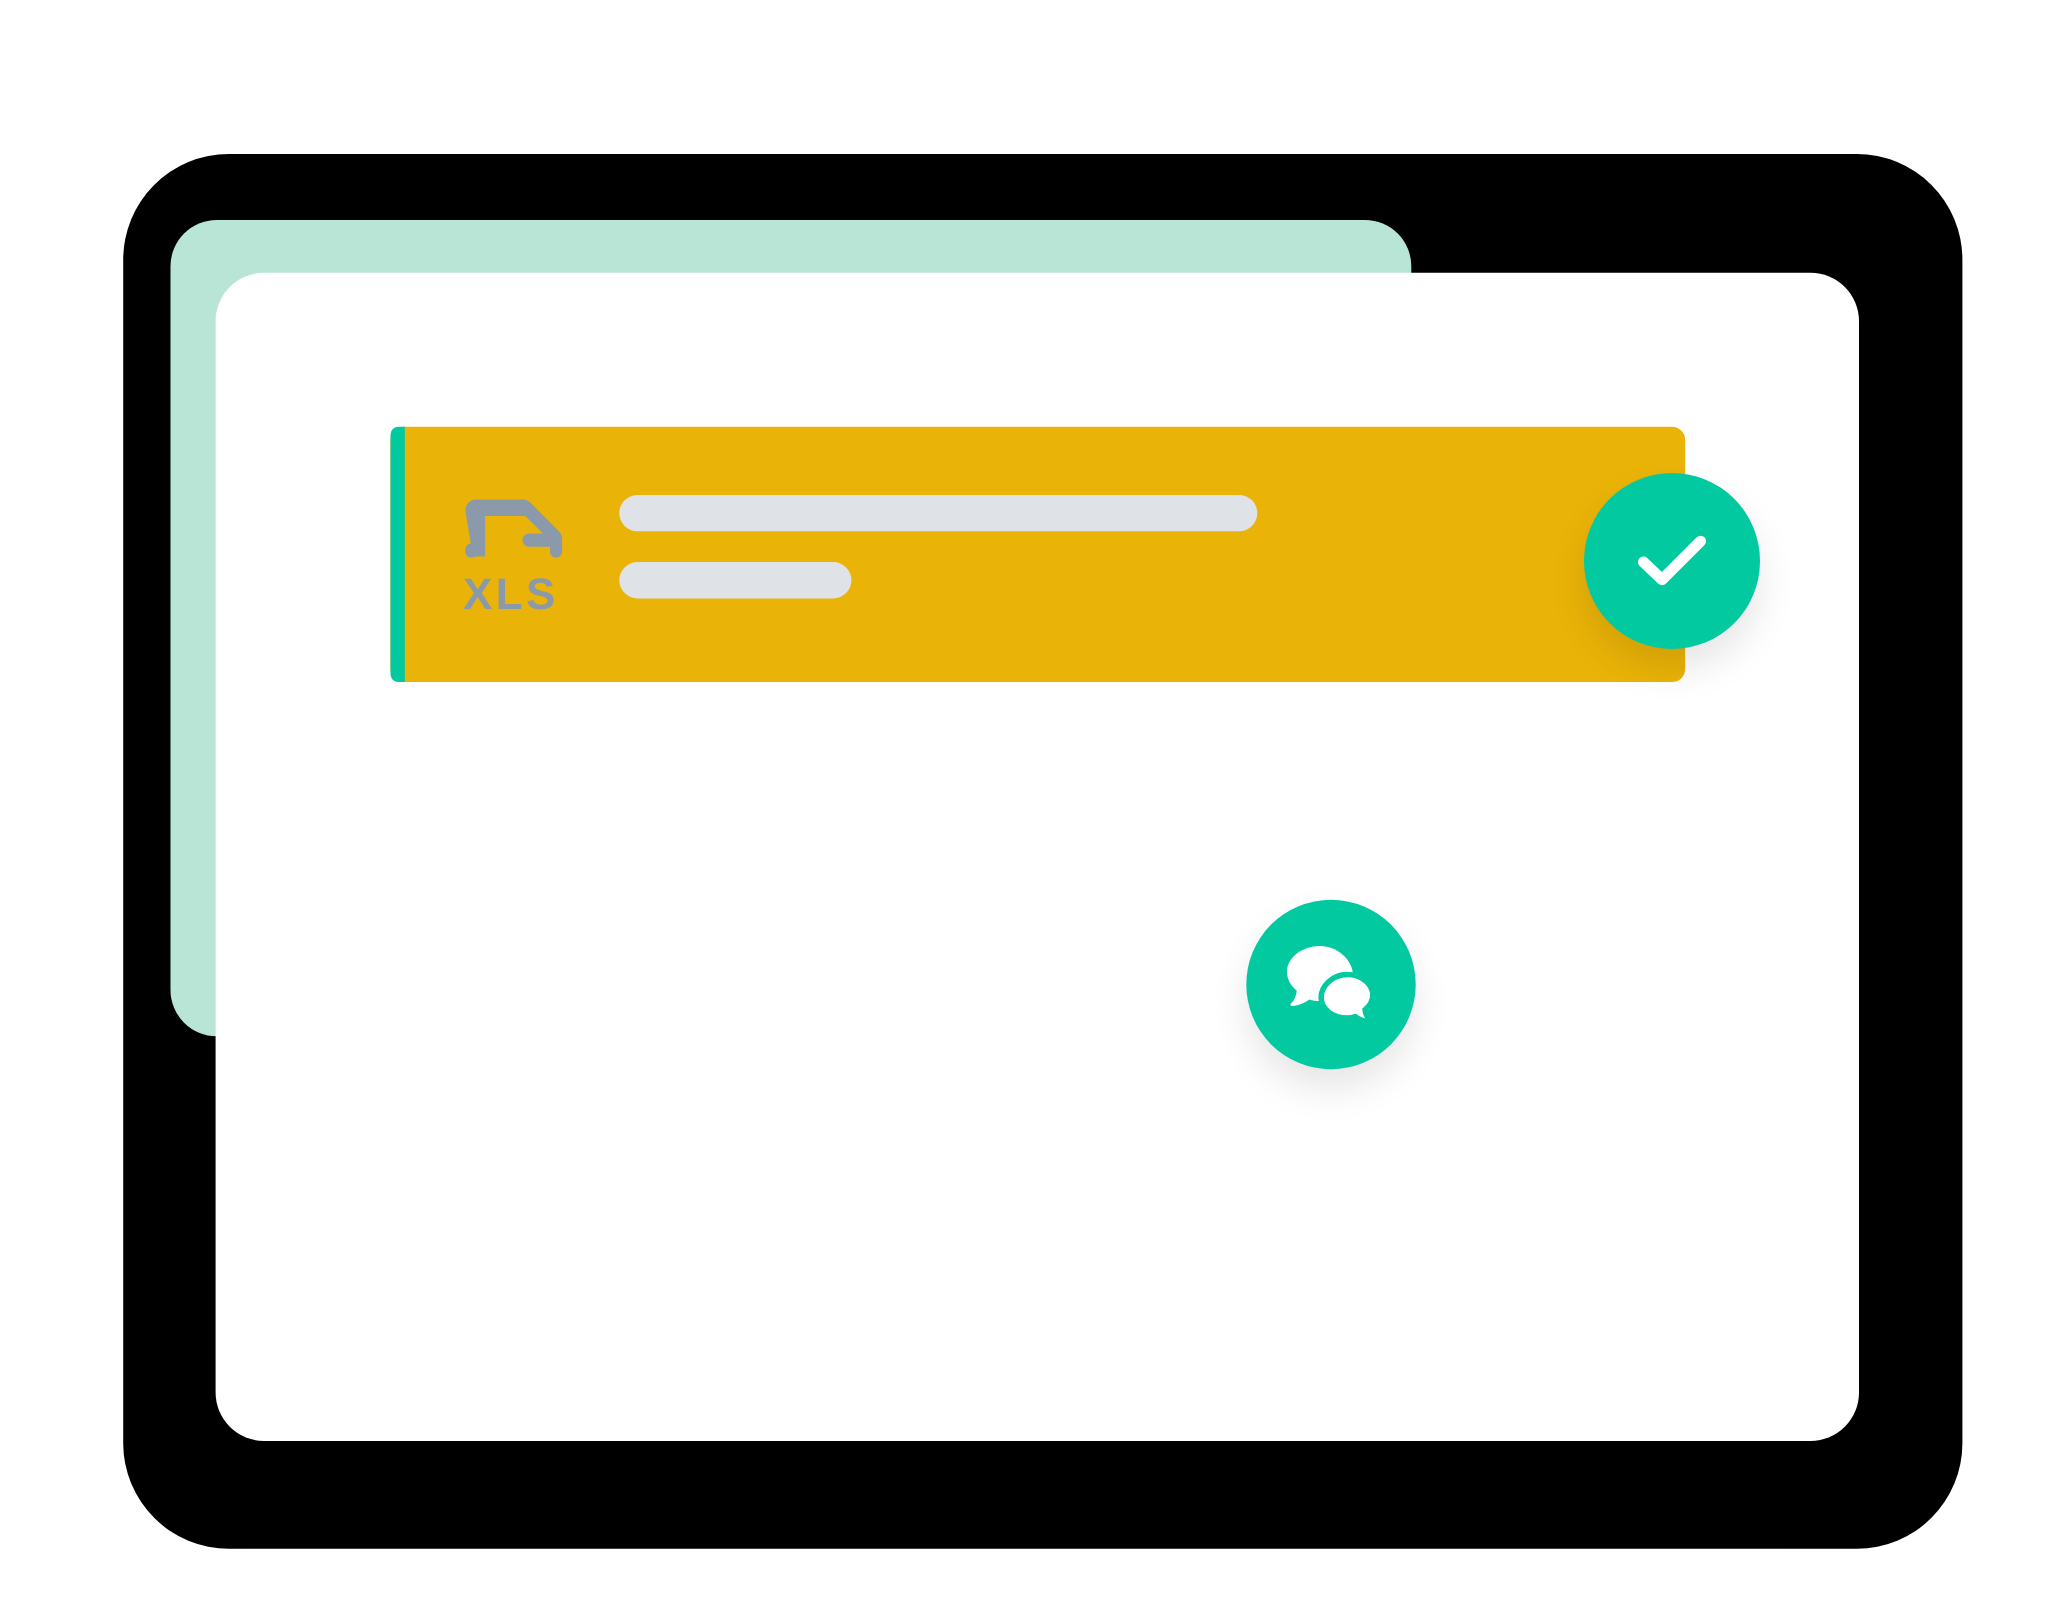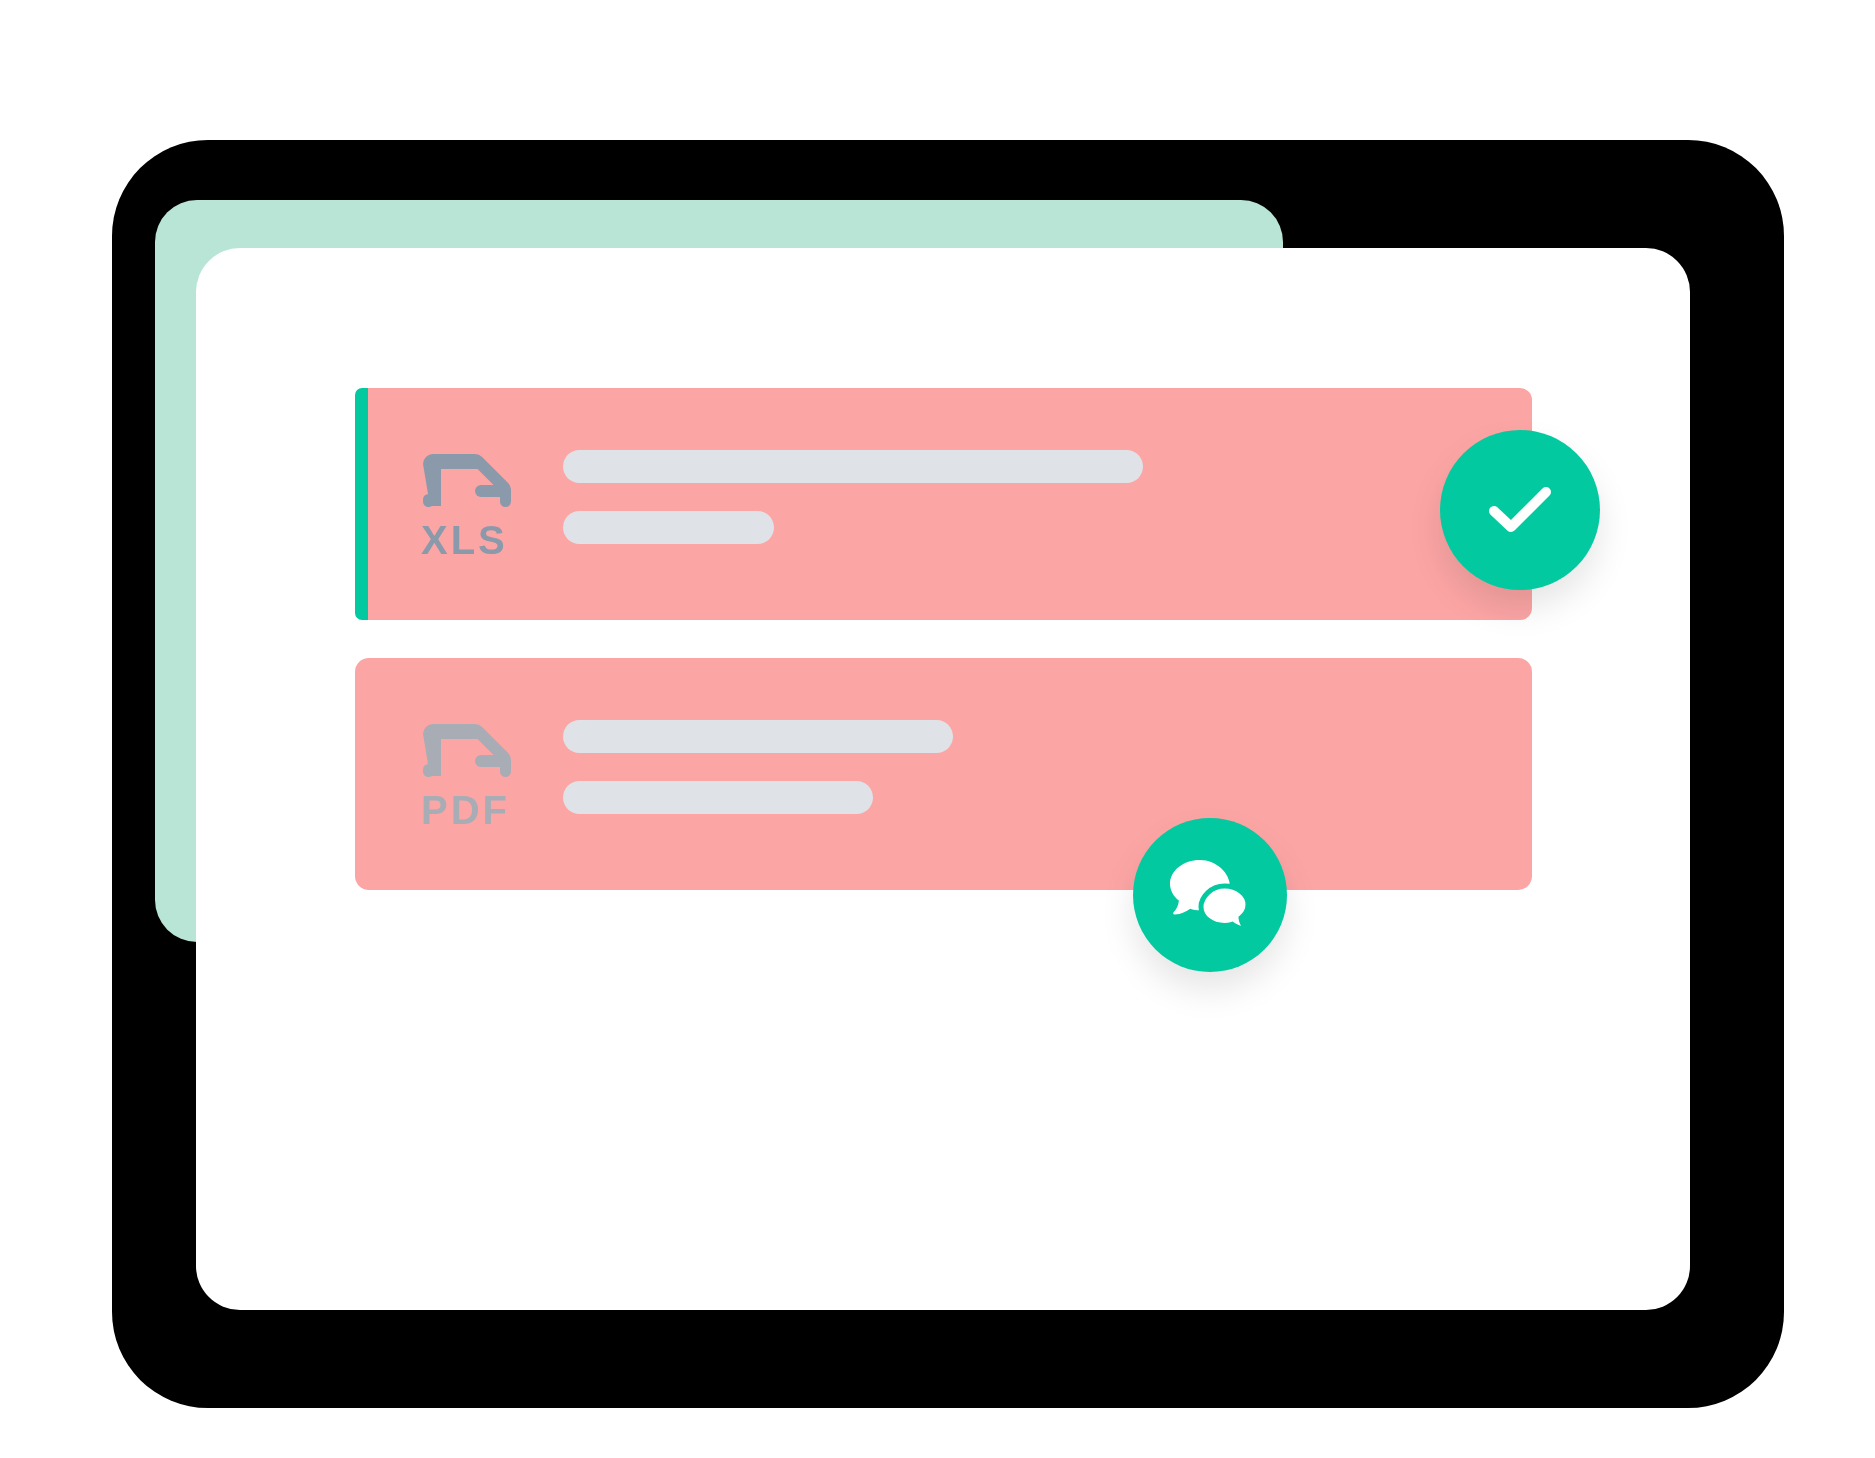--- a/index.html
+++ b/index.html
@@ -58,21 +58,21 @@
     position: absolute;
     left: 355px;
     top: 388px;
     width: 1177px;
   }
 
   .file-row {
     position: relative;
     width: 1177px;
     height: 232px;
-    background: #fca5a5;
+    background: #eab308;
     border-radius: 12px;
     margin-bottom: 38px;
     display: flex;
     align-items: center;
     overflow: visible;
     text-align: right;
   }
 
   .file-row.is-rounded {
     border-radius: 14px;
@@ -167,35 +167,20 @@
 
         <text x="10" y="108" font-family="'Liberation Sans', sans-serif" font-size="40" font-weight="bold" letter-spacing="3" fill="#8b9aab">XLS</text>
       </svg>
 
       <div class="skeletons">
         <div class="skeleton-bar" style="width:580px"></div>
         <div class="skeleton-bar" style="width:211px"></div>
       </div>
     </div>
 
-    <div class="file-row is-rounded no-accent">
-
-      <svg class="file-icon" viewBox="0 0 114 116" aria-hidden="true">
-        <path d="M12 18 a10 10 0 0 1 10 -10 h42 a10 10 0 0 1 7.1 2.9 l26 26 a10 10 0 0 1 2.9 7.1 v7 h-11 v-5.6 l-22.4 -22.4 h-36.6 v37 h-11 z" fill="#a8adb5"></path>
-        <rect x="12" y="48" width="11" height="13" rx="5.5" fill="#a8adb5"></rect>
-        <rect x="89" y="42" width="11" height="19" rx="5.5" fill="#a8adb5"></rect>
-        <rect x="64" y="39" width="36" height="12" rx="6" fill="#a8adb5"></rect>
-        <text x="10" y="108" font-family="'Liberation Sans', sans-serif" font-size="40" font-weight="bold" letter-spacing="3" fill="#a8adb5">PDF</text>
-      </svg>
-
-      <div class="skeletons">
-        <div class="skeleton-bar" style="width:390px"></div>
-        <div class="skeleton-bar" style="width:310px"></div>
-      </div>
-    </div>
 
 
   </div>
 
   <div class="badge badge-check">
     <svg width="86" height="86" viewBox="0 0 86 86" aria-hidden="true">
       <path d="M17 44 L34 60 L69 25" fill="none" stroke="#ffffff" stroke-width="10" stroke-linecap="round" stroke-linejoin="round"></path>
     </svg>
   </div>
 

